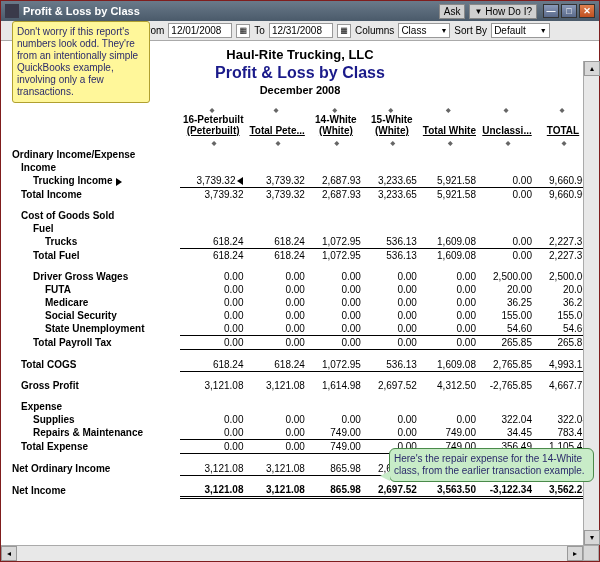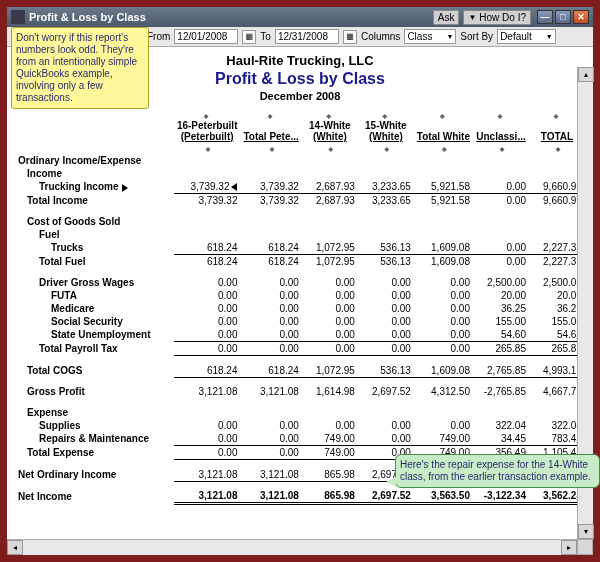--- a/index.html
+++ b/index.html
@@ -1,35 +1,35 @@
 <!DOCTYPE html>
 <html><head>
 <meta charset="utf-8">
 <style>
 * { box-sizing: border-box; margin: 0; padding: 0; }
 body { font-family: Arial, sans-serif; font-size: 10px; background: #fff; overflow: hidden; }
-.window { width: 600px; height: 562px; border: 7px solid #7f1d1d; position: relative; background: #4c1d95; }
+.window { width: 600px; height: 562px; border: 1px solid #7f1d1d; position: relative; background: #4c1d95; }
 .titlebar { height: 20px; background: linear-gradient(#6a7a8a, #4a5a6a); display: flex; align-items: center; padding: 0 4px; color: #fff; font-weight: bold; font-size: 11px; }
 .titlebar-icon { width: 14px; height: 14px; background: #3a3a4a; margin-right: 4px; }
 .title-text { flex: 1; }
 .help-box { background: #fff; color: #000; font-weight: normal; padding: 1px 4px; font-size: 10px; margin-right: 2px; border: 1px solid #888; }
 .btn-ask { background: #d0d0d0; color: #000; border: 1px solid #888; padding: 1px 4px; font-size: 10px; font-weight: normal; margin-right: 4px; }
 .howdoi { background: #d0d0d0; color: #000; border: 1px solid #888; padding: 1px 4px; font-size: 10px; font-weight: normal; margin-right: 6px; display: flex; align-items: center; }
 .howdoi::before { content: "▼"; font-size: 8px; margin-right: 3px; }
 .win-btns { display: flex; gap: 2px; }
 .win-btn { width: 16px; height: 14px; background: linear-gradient(#8a9aba, #5a6a8a); border: 1px solid #333; display: flex; align-items: center; justify-content: center; font-size: 9px; color: #fff; }
 .win-btn.close { background: linear-gradient(#e08050, #c05020); font-weight: bold; }
 .toolbar1 { height: 20px; background: #e8e8e8; border-bottom: 1px solid #aaa; display: flex; align-items: center; padding-left: 140px; gap: 4px; }
 .tb-btn { background: #f0f0f0; border: 1px solid #999; padding: 1px 8px; font-size: 10px; }
 .toolbar2 { height: 20px; background: #e8e8e8; border-bottom: 1px solid #aaa; display: flex; align-items: center; padding-left: 140px; gap: 4px; font-size: 10px; }
 .date-input { background: #fff; border: 1px solid #999; padding: 1px 2px; font-size: 10px; width: 64px; }
 .cal-icon { width: 14px; height: 14px; background: #fff; border: 1px solid #999; display: inline-flex; align-items: center; justify-content: center; font-size: 8px; }
 .select { background: #fff; border: 1px solid #999; padding: 1px 2px; font-size: 10px; display: inline-flex; align-items: center; text-align: center; }
 .select::after { content: "▼"; font-size: 7px; margin-left: 14px; }
-.note-yellow { position: absolute; top: 20px; left: 4px; width: 138px; background: #fff79a; border: 1px solid #b0a030; padding: 4px; font-size: 10px; color: #2b2b6b; z-index: 10; border-radius: 3px; line-height: 1.2; }
+.note-yellow { position: absolute; top: 20px; left: 11px; width: 138px; background: #fff79a; border: 1px solid #b0a030; padding: 4px; font-size: 10px; color: #2b2b6b; z-index: 10; border-radius: 3px; line-height: 1.2; }
 .note-green { position: absolute; top: 447px; left: 388px; width: 205px; background: #c8ecc8; border: 1px solid #4a8a4a; padding: 4px; font-size: 10px; color: #2b2b6b; z-index: 10; border-radius: 6px; line-height: 1.2; }
 .note-green::before { content: ""; position: absolute; left: -10px; top: 22px; width: 0; height: 0; border-top: 5px solid transparent; border-bottom: 5px solid transparent; border-right: 10px solid #c8ecc8; }
 .report-body { padding: 6px 8px; overflow: auto; height: 504px; background: #fff; }
 .company { text-align: center; font-weight: bold; font-size: 13px; margin-bottom: 2px; }
 .rpt-title { text-align: center; font-weight: bold; font-size: 16px; color: #1a1a8a; margin-bottom: 2px; }
 .rpt-date { text-align: center; font-weight: bold; font-size: 11px; margin-bottom: 6px; }
 table.rpt { width: 100%; border-collapse: collapse; font-size: 10px; }
 table.rpt th { font-weight: bold; text-align: center; padding: 1px 3px; white-space: nowrap; }
 table.rpt th .sub { display: block; text-decoration: underline; }
 table.rpt th .top { display: block; }

